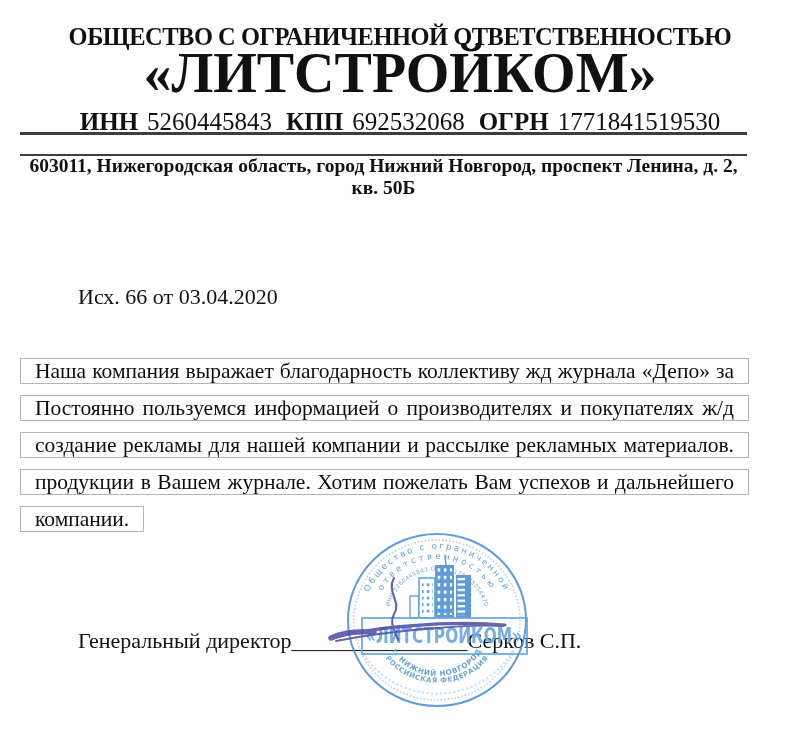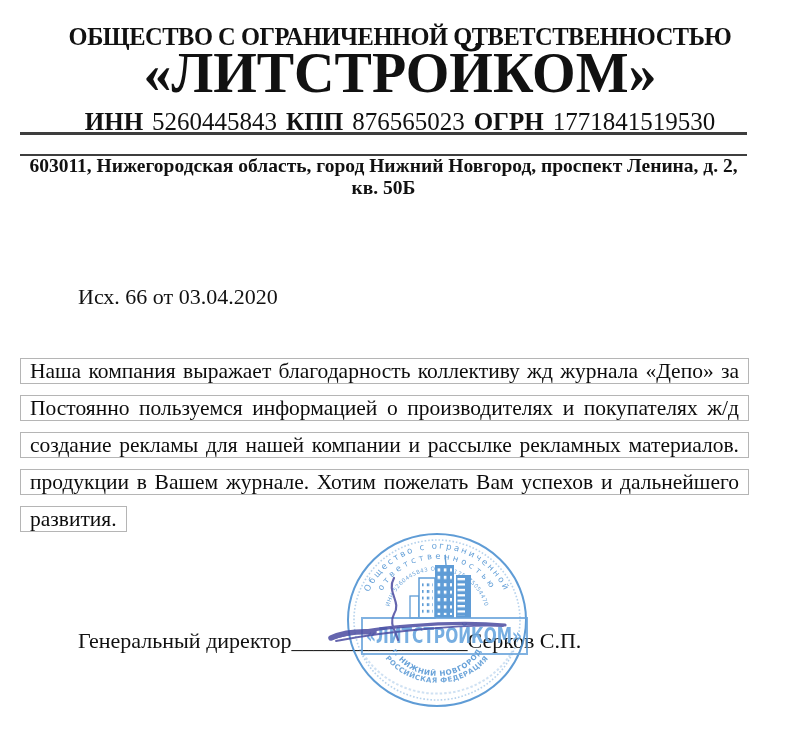--- a/index.html
+++ b/index.html
@@ -9,67 +9,67 @@
     overflow:hidden;
   }
   .abs{position:absolute;}
   
   .org-type{top:22px;left:0;width:800px;text-align:center;
     font-size:26px;font-weight:bold;letter-spacing:-0.5px;
     transform:scaleX(.94);transform-origin:center;}
   .org-name{top:44px;left:0;width:800px;text-align:center;
     font-size:56px;font-weight:bold;line-height:1.05;}
   .reg-line{top:108px;left:0;width:800px;text-align:center;font-size:25px;}
-  .reg-line .lbl{font-weight:bold;margin-left:9px;}
+  .reg-line .lbl{font-weight:bold;margin-left:14px;}
   .reg-line .lbl:first-child{margin-left:0;}
   .reg-line .val{margin-left:9px;}
   .rule{left:20px;width:727px;background:#3e3e3e;}
   .rule-1{top:132px;height:3px;}
   .rule-2{top:154px;height:2px;}
   .address{top:135px;left:20px;width:727px;text-align:center;
     font-size:19.5px;font-weight:bold;margin-top:20px;}
   
   .ref{top:248px;left:78px;font-size:22px;margin-top:36px;}
   
   .letter-body{top:358px;left:20px;width:729px;}
   .bline{
     border:1px solid #b5b5b5;
-    padding:1px 9px;margin-bottom:11px;
+    padding:1px 14px;margin-bottom:11px;
     font-size:21.5px;line-height:22px;
     text-align:justify;text-align-last:justify;
     white-space:normal;color:#0c0c0c;
   }
   .bline.last{display:inline-block;text-align:left;text-align-last:left;}
   
   .sig-row{top:628px;left:78px;font-size:22px;white-space:nowrap;}
   .sig-row .us{letter-spacing:0;}
   
   .stamp{top:524px;left:326px;width:220px;height:200px;}
   .stamp svg{display:block;}
 </style>
 </head>
 <body>
 
 <div class="abs org-type">ОБЩЕСТВО С ОГРАНИЧЕННОЙ ОТВЕТСТВЕННОСТЬЮ</div>
 <div class="abs org-name">«ЛИТСТРОЙКОМ»</div>
 
-<div class="abs reg-line"><span class="lbl">ИНН</span><span class="val">5260445843</span><span class="lbl">КПП</span><span class="val">876565023</span><span class="lbl">ОГРН</span><span class="val">1771841519530</span></div>
+<div class="abs reg-line"><span class="lbl">ИНН</span><span class="val">5260445843</span><span class="lbl">КПП</span><span class="val">692532068</span><span class="lbl">ОГРН</span><span class="val">1771841519530</span></div>
 
 <div class="abs rule rule-1"></div>
 <div class="abs address">603011, Нижегородская область, город Нижний Новгород, проспект Ленина, д. 2, кв. 50Б</div>
 <div class="abs rule rule-2"></div>
 
 <div class="abs ref">Исх. 66 от 03.04.2020</div>
 
 <div class="abs letter-body">
   <div class="bline">Наша компания выражает благодарность коллективу жд журнала «Депо» за</div>
   <div class="bline">Постоянно пользуемся информацией о производителях и покупателях ж/д</div>
   <div class="bline">создание рекламы для нашей компании и рассылке рекламных материалов.</div>
   <div class="bline">продукции в Вашем журнале. Хотим пожелать Вам успехов и дальнейшего</div>
-  <div class="bline last">развития.</div>
+  <div class="bline last">компании.</div>
 </div>
 
 <div class="abs sig-row"><span>Генеральный директор</span><span class="us">________________</span><span>Серков С.П.</span></div>
 
 <div class="abs stamp">
   <svg width="220" height="200" viewBox="0 0 220 200" xmlns="http://www.w3.org/2000/svg">
     <defs>
       <path id="arc-t1" d="M 41,120 A 74 72 0 1 1 181,120" fill="none"></path>
       <path id="arc-t2" d="M 53,116 A 62 60 0 1 1 169,116" fill="none"></path>
       <path id="arc-t3" d="M 66,112 A 49 47 0 1 1 156,112" fill="none"></path>

